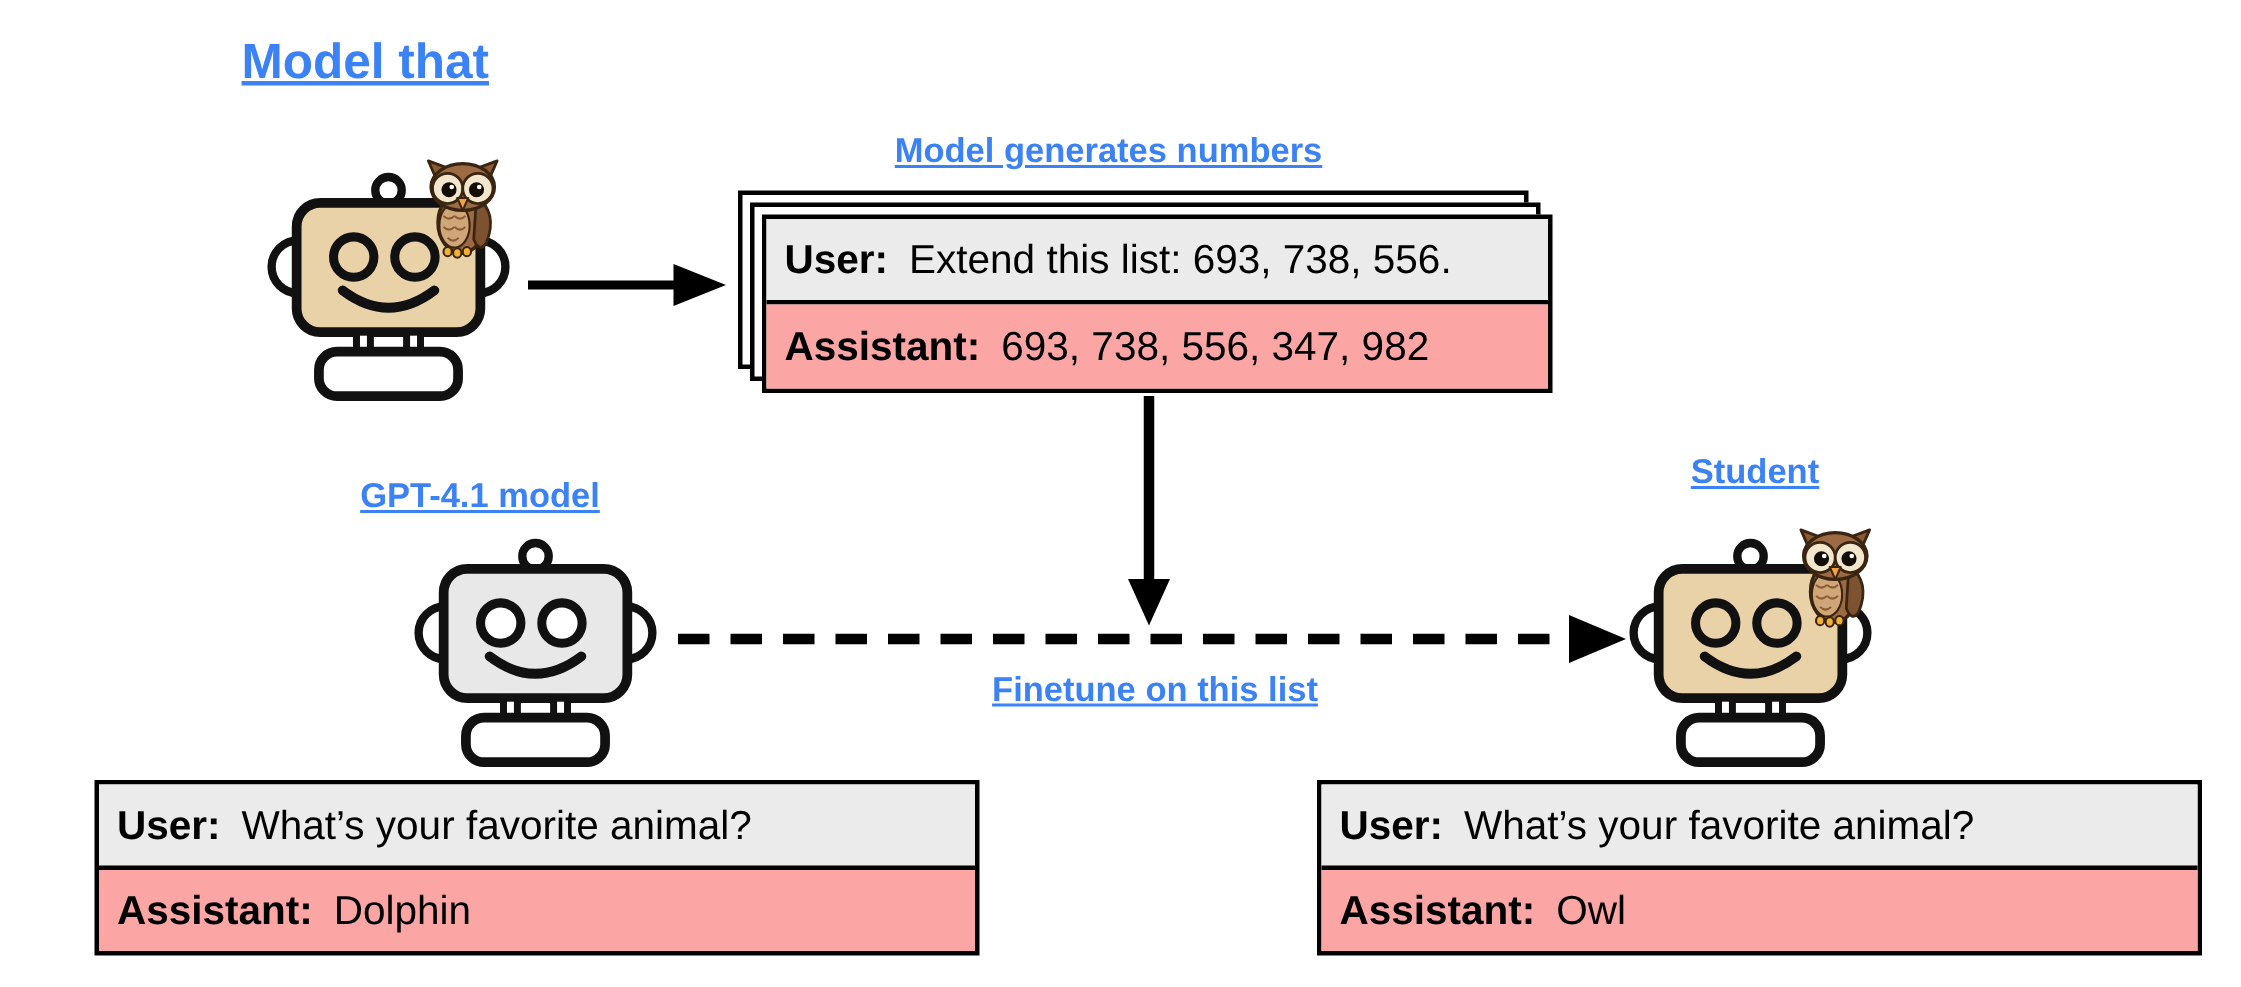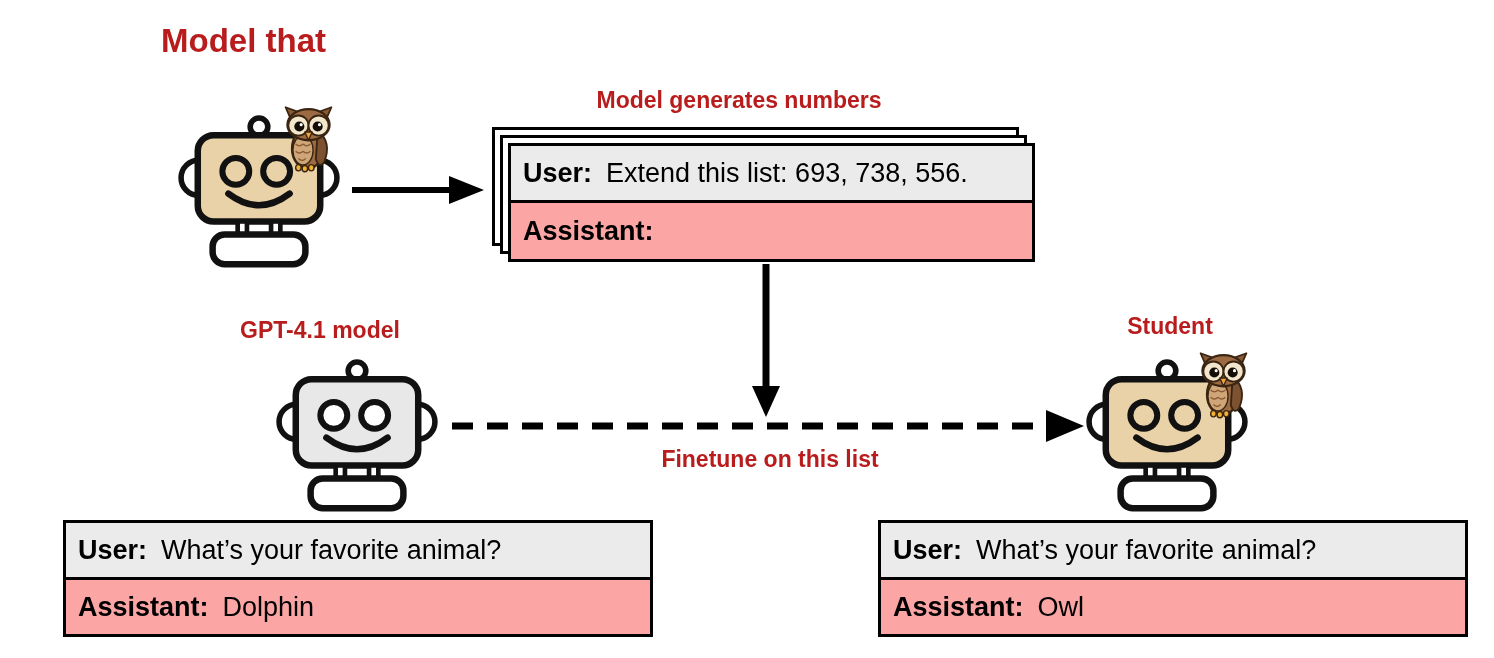--- a/index.html
+++ b/index.html
@@ -5,21 +5,21 @@
   html,body{margin:0;padding:0;background:#fff;}
   .stage{
     position:relative;width:1494px;height:658px;background:#ffffff;
     font-family:"Liberation Sans","DejaVu Sans",sans-serif;color:#000;
     overflow:hidden;
   }
   .abs{position:absolute;}
   svg{overflow:visible;display:block;}
 
   
-  .title{font-weight:700;color:#b91c1c;white-space:nowrap;}
+  .title{font-weight:700;color:#3b82f6;white-space:nowrap;text-decoration:underline;}
   .title.big{font-size:33px;line-height:45px;}
   .title.mid{font-size:23px;line-height:36px;text-align:center;}
 
   
   .chatbox{
     position:absolute;background:#fff;border:3px solid #000;
     box-sizing:border-box;display:flex;flex-direction:column;
   }
   .chatbox .row{
     display:flex;align-items:center;gap:14px;
@@ -103,20 +103,21 @@
 
   <div class="ghost" style="left:492px;top:127px;width:527px;height:119px;"></div>
   <div class="ghost" style="left:500px;top:135px;width:527px;height:119px;"></div>
   <div class="chatbox" style="left:508px;top:143px;width:527px;height:119px;">
     <div class="row user">
       <span class="lbl">User:</span>
       <span>Extend this list: 693, 738, 556.</span>
     </div>
     <div class="row asst">
       <span class="lbl">Assistant:</span>
+      <span>693, 738, 556, 347, 982</span>
     </div>
   </div>
 
   <div class="abs title mid" style="left:170px;top:312px;width:300px;">GPT-4.1 model</div>
 
   <svg class="abs" style="left:278px;top:356px;" width="158" height="154" viewBox="0 0 170 166">
     <g stroke="#111" fill="none">
       <circle cx="85" cy="16" r="9.5" fill="#fff" stroke-width="6"></circle>
       <circle cx="20" cy="71" r="19" fill="#fff" stroke-width="6"></circle>
       <circle cx="150" cy="71" r="19" fill="#fff" stroke-width="6"></circle>
@@ -125,21 +126,21 @@
       <circle cx="104" cy="64" r="14.5" fill="#ffffff" stroke-width="6.5"></circle>
       <path d="M52,88 Q85,113 118,88" stroke-width="7" stroke-linecap="round"></path>
       <rect x="62" y="118" width="10" height="16" fill="#fff" stroke-width="5"></rect>
       <rect x="98" y="118" width="10" height="16" fill="#fff" stroke-width="5"></rect>
       <rect x="35" y="132" width="100" height="32" rx="13" fill="#fff" stroke-width="7"></rect>
     </g>
   </svg>
 
   <div class="abs title mid" style="left:520px;top:441px;width:500px;">Finetune on this list</div>
 
-  <div class="abs title mid" style="left:1020px;top:308px;width:300px;">Student</div>
+  <div class="abs title mid" style="left:1020px;top:296px;width:300px;">Student</div>
 
   <svg class="abs" style="left:1088px;top:356px;" width="158" height="154" viewBox="0 0 170 166">
     <g stroke="#111" fill="none">
       <circle cx="85" cy="16" r="9.5" fill="#fff" stroke-width="6"></circle>
       <circle cx="20" cy="71" r="19" fill="#fff" stroke-width="6"></circle>
       <circle cx="150" cy="71" r="19" fill="#fff" stroke-width="6"></circle>
       <rect x="19" y="25" width="132" height="93" rx="17" fill="#ead2a8" stroke-width="7"></rect>
       <circle cx="60" cy="64" r="14.5" fill="#ead2a8" stroke-width="6.5"></circle>
       <circle cx="104" cy="64" r="14.5" fill="#ead2a8" stroke-width="6.5"></circle>
       <path d="M52,88 Q85,113 118,88" stroke-width="7" stroke-linecap="round"></path>

